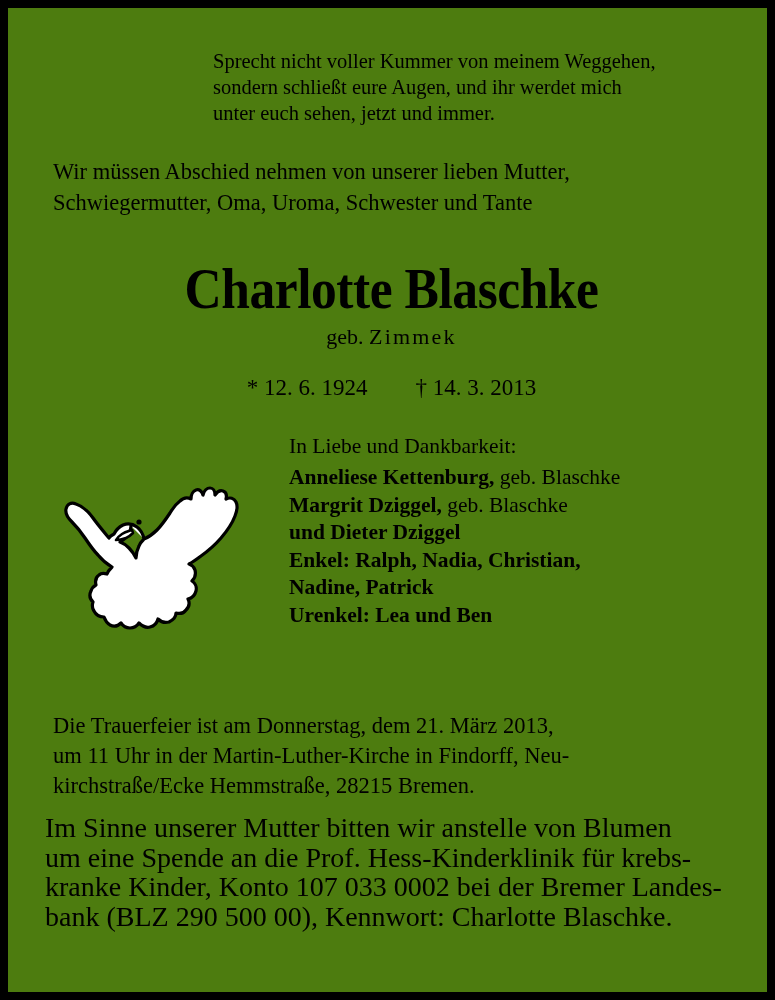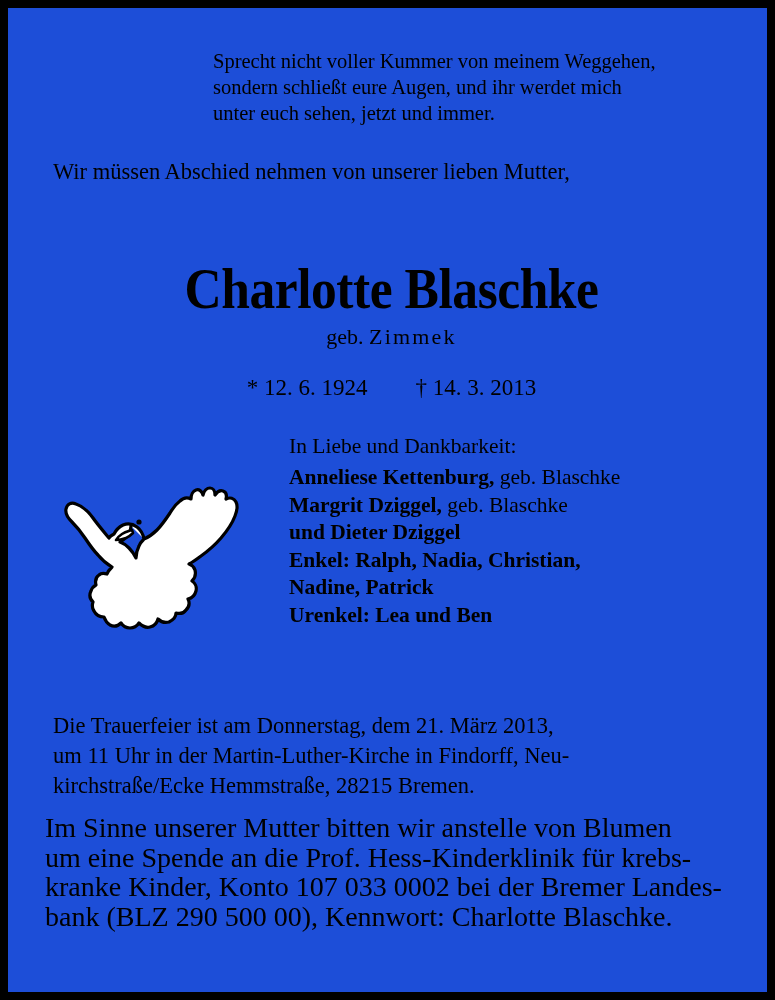--- a/index.html
+++ b/index.html
@@ -5,21 +5,21 @@
   html, body {
     margin: 0;
     padding: 0;
     background: #ffffff;
   }
   #notice {
     position: relative;
     width: 775px;
     height: 1000px;
     box-sizing: border-box;
-    background: #1d4ed8;
+    background: #4d7c0f;
     border: 8px solid #000000;
     font-family: "Liberation Serif", "DejaVu Serif", serif;
     color: #000000;
     overflow: hidden;
   }
 
   
   .verse {
     position: absolute;
     left: 205px;
@@ -149,20 +149,21 @@
 <div id="notice">
 
   <div class="verse">
     <div>Sprecht nicht voller Kummer von meinem Weggehen,</div>
     <div>sondern schließt eure Augen, und ihr werdet mich</div>
     <div>unter euch sehen, jetzt und immer.</div>
   </div>
 
   <div class="intro">
     <div>Wir müssen Abschied nehmen von unserer lieben Mutter,</div>
+    <div>Schwiegermutter, Oma, Uroma, Schwester und Tante</div>
   </div>
 
   <div class="deceased">
     <div class="name">Charlotte Blaschke</div>
     <div class="maiden">
       <span>geb. </span><span class="sp">Zimmek</span>
     </div>
     <div class="dates">
       <span>*</span>
       <span>12. 6. 1924</span><span class="gap"></span><span>†</span>

